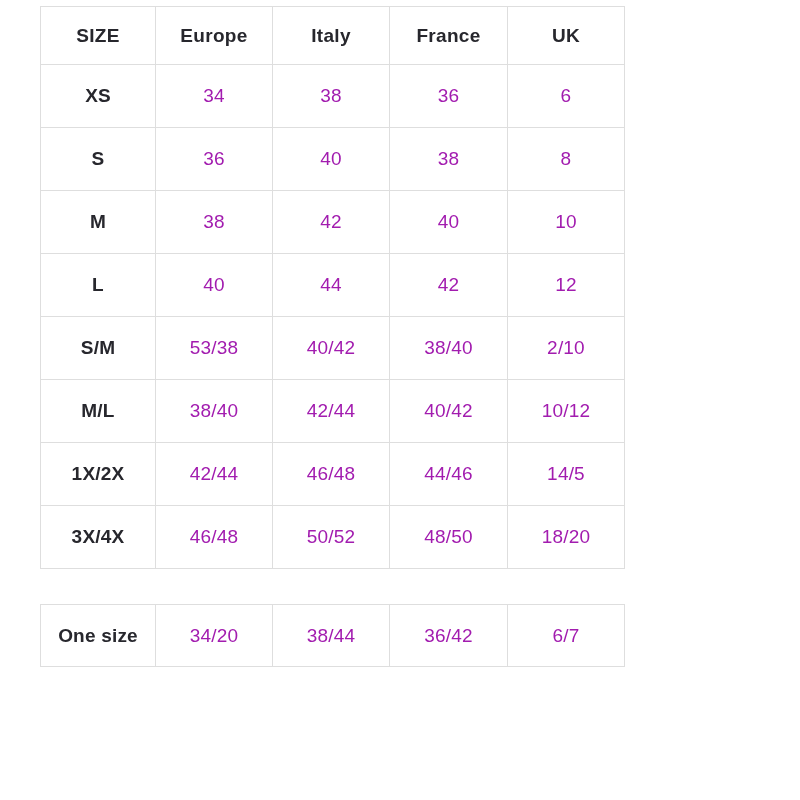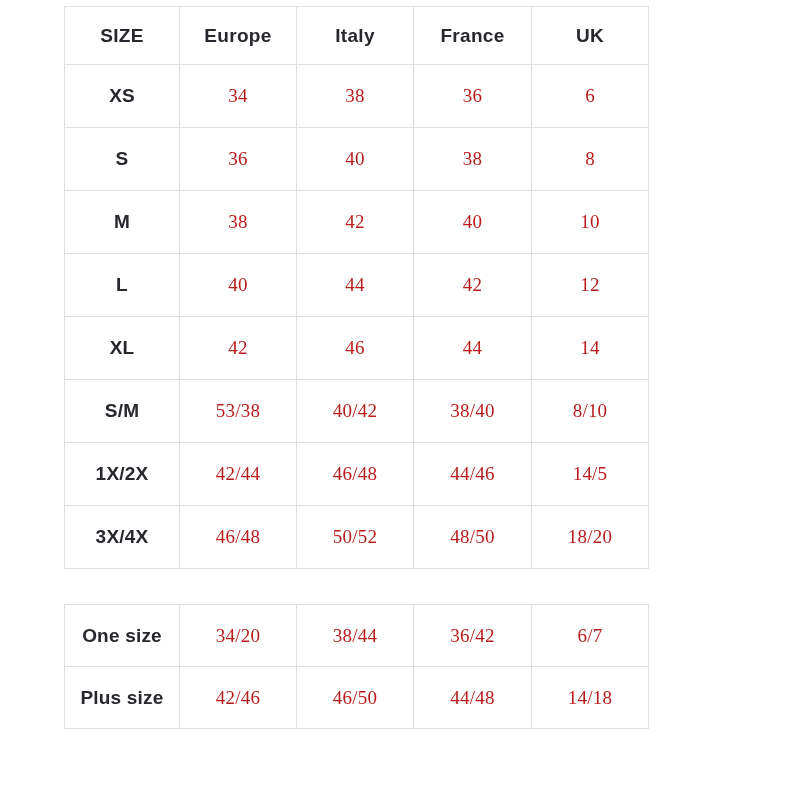--- a/index.html
+++ b/index.html
@@ -7,21 +7,21 @@
     margin: 0;
     padding: 0;
     width: 800px;
     height: 800px;
     background: #ffffff;
     overflow: hidden;
     font-family: "Liberation Sans", "DejaVu Sans", sans-serif;
   }
   .page {
     padding-top: 6px;
-    padding-left: 64px;
+    padding-left: 40px;
   }
   table.size-table {
     border-collapse: collapse;
     table-layout: fixed;
     width: 584px;
     background: #ffffff;
   }
   table.size-table th,
   table.size-table td {
     border: 1px solid #dedede;
@@ -42,23 +42,22 @@
   }
   tbody th {
     font-size: 19px;
     font-weight: bold;
     color: #27272d;
     letter-spacing: 0.2px;
   }
   tbody td {
     font-size: 19px;
     font-weight: normal;
-    color: #b91c1c;
+    color: #a21caf;
     letter-spacing: 0.2px;
-    font-family: Liberation Serif, serif;
   }
   table.extra-table { margin-top: 35px; }
 </style>
 </head>
 <body>
 
 <div class="page">
 
   <table class="size-table main-table">
     <colgroup>
@@ -100,32 +99,32 @@
           <td>10</td>
         </tr>
         <tr>
           <th>L</th>
           <td>40</td>
           <td>44</td>
           <td>42</td>
           <td>12</td>
         </tr>
         <tr>
-          <th>XL</th>
-          <td>42</td>
-          <td>46</td>
-          <td>44</td>
-          <td>14</td>
-        </tr>
-        <tr>
           <th>S/M</th>
           <td>53/38</td>
           <td>40/42</td>
           <td>38/40</td>
-          <td>8/10</td>
+          <td>2/10</td>
+        </tr>
+        <tr>
+          <th>M/L</th>
+          <td>38/40</td>
+          <td>42/44</td>
+          <td>40/42</td>
+          <td>10/12</td>
         </tr>
         <tr>
           <th>1X/2X</th>
           <td>42/44</td>
           <td>46/48</td>
           <td>44/46</td>
           <td>14/5</td>
         </tr>
         <tr>
           <th>3X/4X</th>
@@ -146,23 +145,16 @@
       <col style="width:117px">
     </colgroup>
     <tbody id="extra-rows">
         <tr>
           <th>One size</th>
           <td>34/20</td>
           <td>38/44</td>
           <td>36/42</td>
           <td>6/7</td>
         </tr>
-        <tr>
-          <th>Plus size</th>
-          <td>42/46</td>
-          <td>46/50</td>
-          <td>44/48</td>
-          <td>14/18</td>
-        </tr>
       </tbody>
   </table>
 
 </div>
 
 </body></html>

